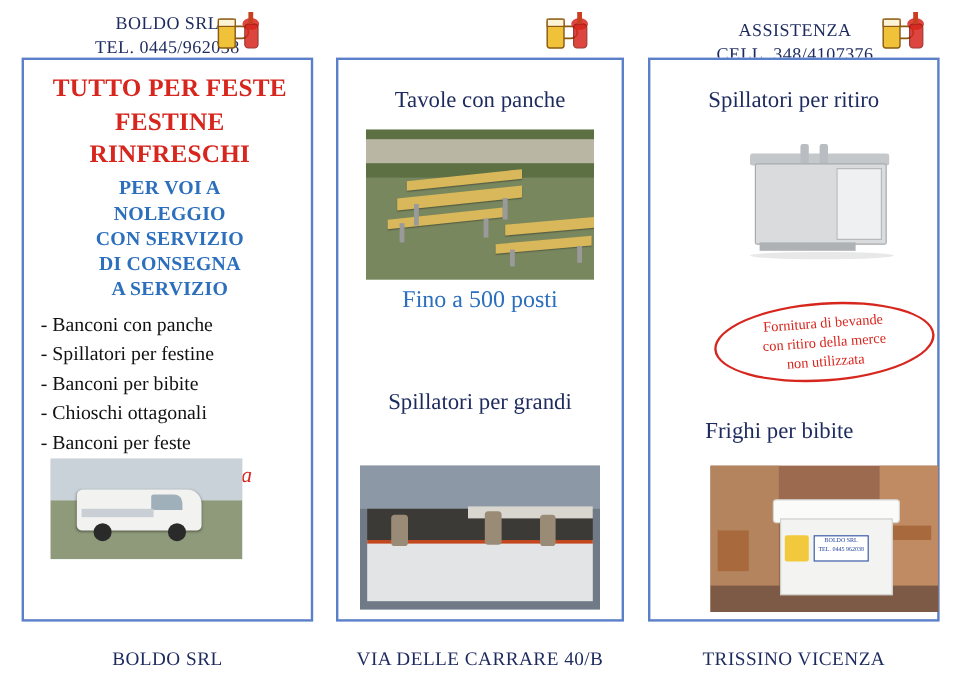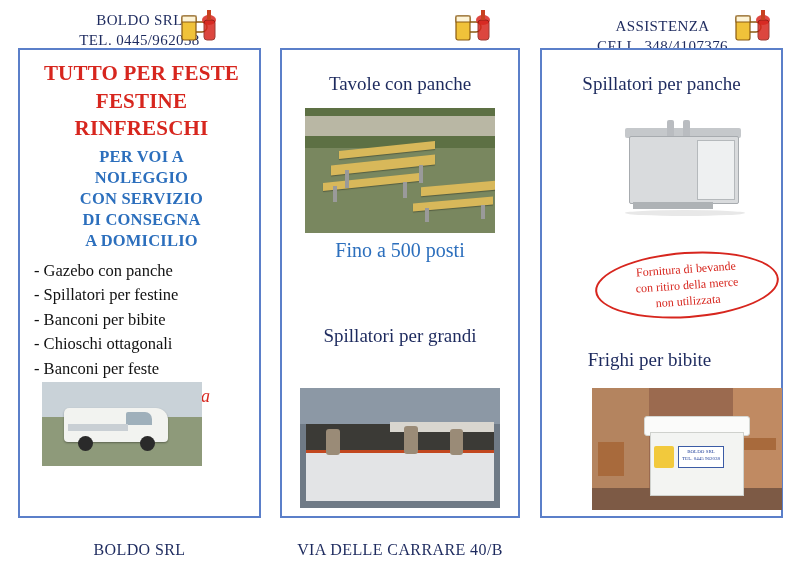--- a/index.html
+++ b/index.html
@@ -251,24 +251,24 @@
       <div class="title-red">
         <div>TUTTO PER FESTE</div>
         <div>FESTINE</div>
         <div>RINFRESCHI</div>
       </div>
       <div class="subtitle-blue">
         <div>PER VOI A</div>
         <div>NOLEGGIO</div>
         <div>CON SERVIZIO</div>
         <div>DI CONSEGNA</div>
-        <div>A DOMICILIO</div>
+        <div>A SERVIZIO</div>
       </div>
       <div class="bullets">
-        <div>- Gazebo con panche</div>
+        <div>- Banconi con panche</div>
         <div>- Spillatori per festine</div>
         <div>- Banconi per bibite</div>
         <div>- Chioschi ottagonali</div>
         <div>- Banconi per feste</div>
       </div>
       <div class="servizio">Servizio Assistenza</div>
     </div>
   </div>
 
   <div class="photo photo-van">
@@ -315,21 +315,21 @@
     <div class="s-dark"></div>
     <div class="s-tent"></div>
     <div class="s-bar"></div>
     <div class="s-fig" style="left:26px; top:34%; width:14px; height:26px;"></div>
     <div class="s-fig" style="left:104px; top:32%; width:14px; height:28px;"></div>
     <div class="s-fig" style="left:150px; top:34%; width:13px; height:26px;"></div>
   </div>
 
   <div class="col col-right"></div>
 
-  <div class="cap cap-spillfes">Spillatori per panche</div>
+  <div class="cap cap-spillfes">Spillatori per ritiro</div>
 
   <div class="photo photo-machine">
     <div class="m-top"></div>
     <div class="m-tap1"></div>
     <div class="m-tap2"></div>
     <div class="m-body"></div>
     <div class="m-panel"></div>
     <div class="m-tray"></div>
     <div class="m-shadow"></div>
   </div>
@@ -352,14 +352,15 @@
     <div class="f-body"></div>
     <div class="f-logo"></div>
     <div class="f-label">
       <div>BOLDO SRL</div>
       <div>TEL. 0445 962038</div>
     </div>
   </div>
 
   <div class="footer foot-left">BOLDO SRL</div>
   <div class="footer foot-mid">VIA DELLE CARRARE 40/B</div>
+  <div class="footer foot-right">TRISSINO VICENZA</div>
 
 </div>
 
 </body></html>

